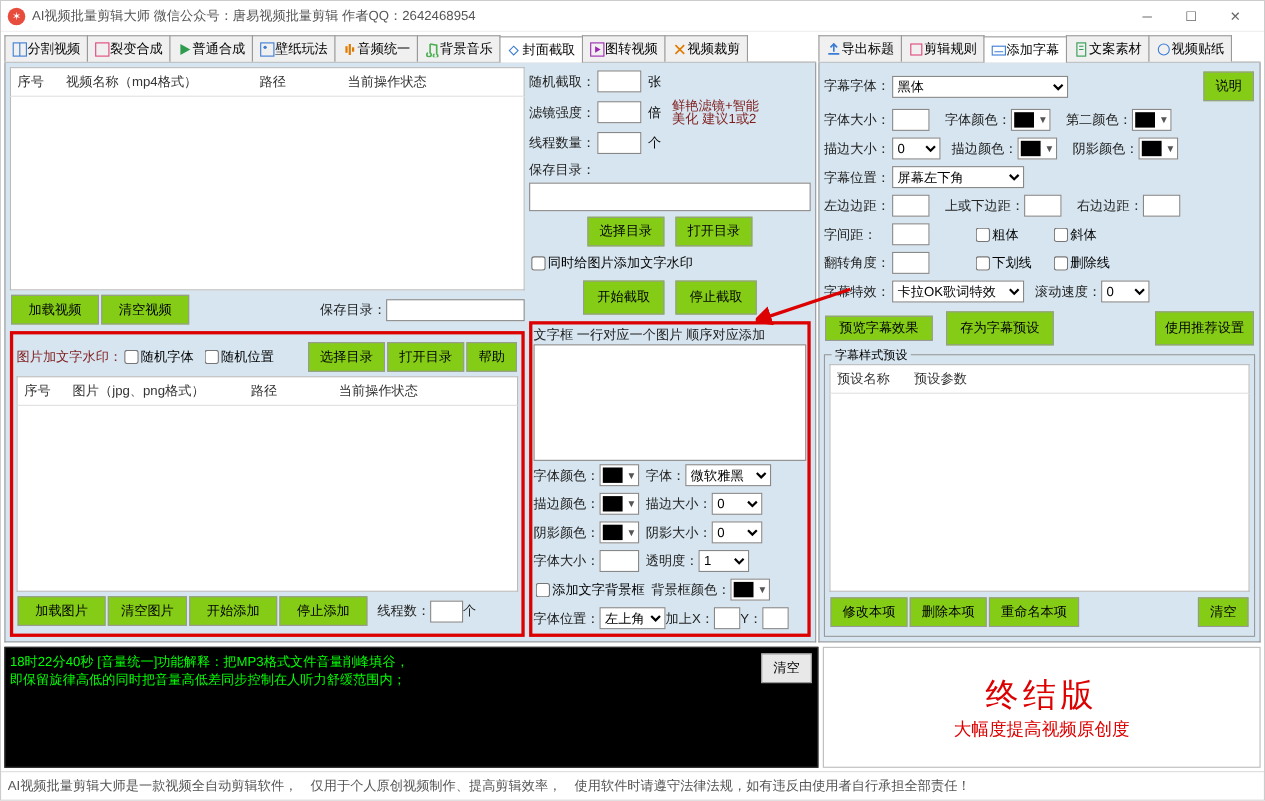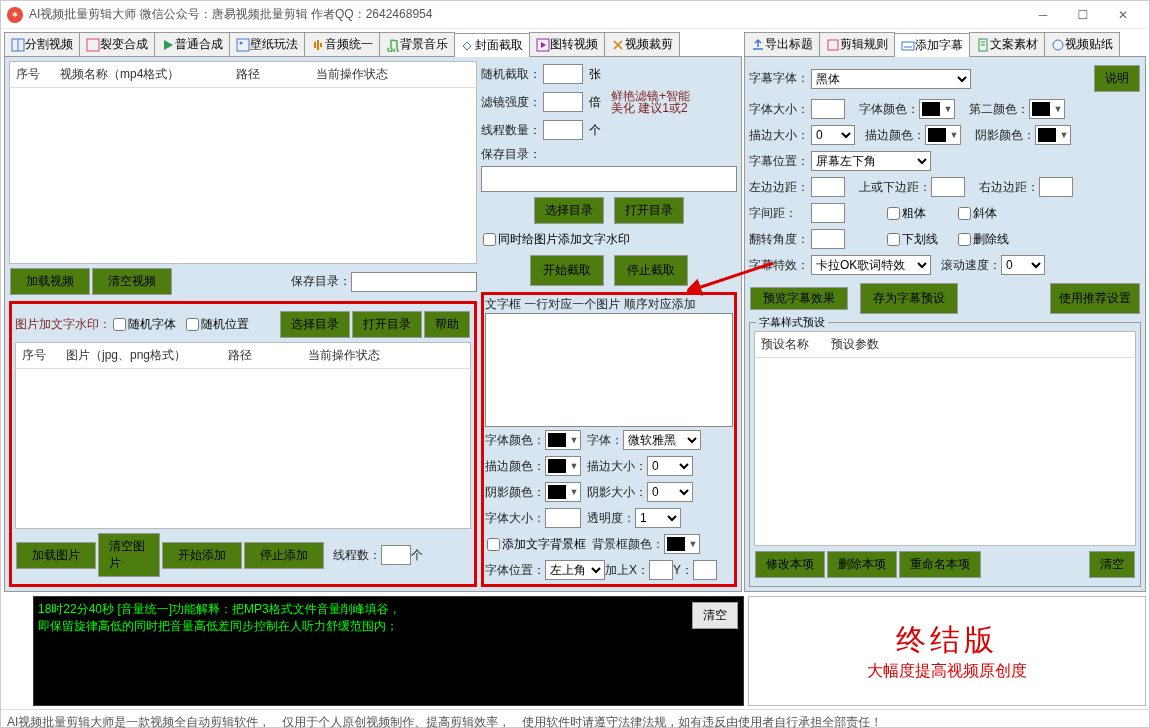--- a/index.html
+++ b/index.html
@@ -12,21 +12,21 @@
 .winbtn { width: 40px; height: 28px; display: flex; align-items: center; justify-content: center; color: #666; }
 .content { flex: 1; display: flex; flex-direction: column; padding: 3px; background: #fff; }
 .mainrow { flex: 1; display: flex; gap: 2px; }
 .rightcol { flex: 1; display: flex; flex-direction: column; }
 .tabs { display: flex; border-bottom: 1px solid #999; background: #fff; }
 .tab { padding: 3px 6px; border: 1px solid #999; border-bottom: none; margin-right: -1px; background: #f0f0f0; display: flex; align-items: center; white-space: nowrap; }
 .tab.active { background: #fff; position: relative; top: 1px; }
 .panel { border: 1px solid #999; border-top: none; background: #d6e5ef; padding: 4px; }
 .listhead { display: flex; background: #fff; border: 1px solid #bbb; border-bottom: 1px solid #ddd; padding: 4px 6px; color: #333; }
 .listbody { background: #fff; border: 1px solid #bbb; border-top: none; }
-.btn { background: #4d7c0f; border: 1px solid #999; padding: 4px 10px; display: inline-flex; align-items: center; justify-content: center; margin: 1px; cursor: default; }
+.btn { background: #84cc16; border: 1px solid #999; padding: 4px 10px; display: inline-flex; align-items: center; justify-content: center; margin: 1px; cursor: default; }
 .inp { border: 1px solid #888; background: #fff; height: 20px; padding: 0 2px; }
 .sel { border: 1px solid #888; background: #fff; height: 20px; }
 .row { display: flex; align-items: center; margin: 3px 0; }
 .lbl { color: #222; }
 .redtxt { color: #7f1d1d; }
 .chk { margin: 0 2px; }
 .txtarea { border: 1px solid #888; background: #fff; width: 100%; }
 .colorpick { display: inline-flex; align-items: center; border: 1px solid #888; background: #fff; height: 20px; }
 .colorpick .sw { width: 18px; height: 14px; background: #000; margin: 0 2px; }
 .colorpick .ar { width: 12px; text-align: center; color: #555; font-size: 9px; }
@@ -151,21 +151,21 @@
               </div>
               <div class="listhead">
                 <div style="width:44px">序号</div>
                 <div style="width:162px">图片（jpg、png格式）</div>
                 <div style="width:80px">路径</div>
                 <div style="flex:1">当前操作状态</div>
               </div>
               <div class="listbody" style="flex:1; min-height:160px"></div>
               <div class="row">
                 <div class="btn" style="width:80px">加载图片</div>
-                <div class="btn" style="width:62px">清空图片</div>
+                <div class="btn" style="width:72px">清空图片</div>
                 <div class="btn" style="width:80px">开始添加</div>
                 <div class="btn" style="width:80px">停止添加</div>
                 <span style="width:8px"></span>
                 <span class="lbl">线程数：</span>
                 <input class="inp" style="width: 30px;">
                 <span class="lbl">个</span>
               </div>
             </div>
           </div>
 
@@ -411,21 +411,21 @@
               <div class="btn">重命名本项</div>
               <span style="flex:1"></span>
               <div class="btn">清空</div>
             </div>
           </div>
         </div>
       </div>
     </div>
 
     <div style="display:flex; gap:4px; margin-top:4px; height:110px;">
-      <div class="logarea" style="flex:1;margin-left:29px;">
+      <div class="logarea" style="flex:1;">
         <div>18时22分40秒 [音量统一]功能解释：把MP3格式文件音量削峰填谷，</div>
         <div>       即保留旋律高低的同时把音量高低差同步控制在人听力舒缓范围内；</div>
         <div class="btn" style="position:absolute; top:4px; right:4px; color:#000; background:#e8e8e8;">清空</div>
       </div>
       <div style="width:398px; border:1px solid #bbb; display:flex; flex-direction:column; justify-content:center; padding:6px;">
         <div class="bigred">终结版</div>
         <div class="subred">大幅度提高视频原创度</div>
       </div>
     </div>
   </div>

